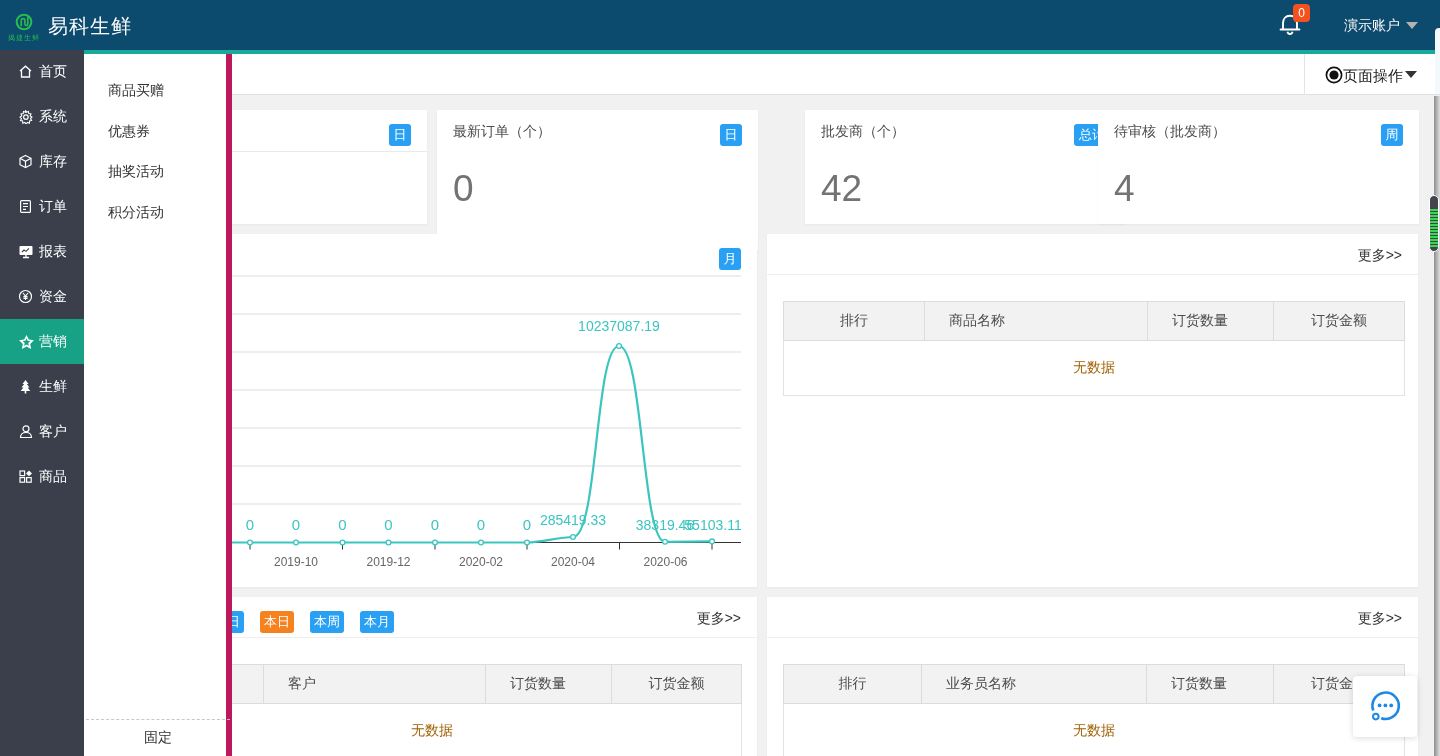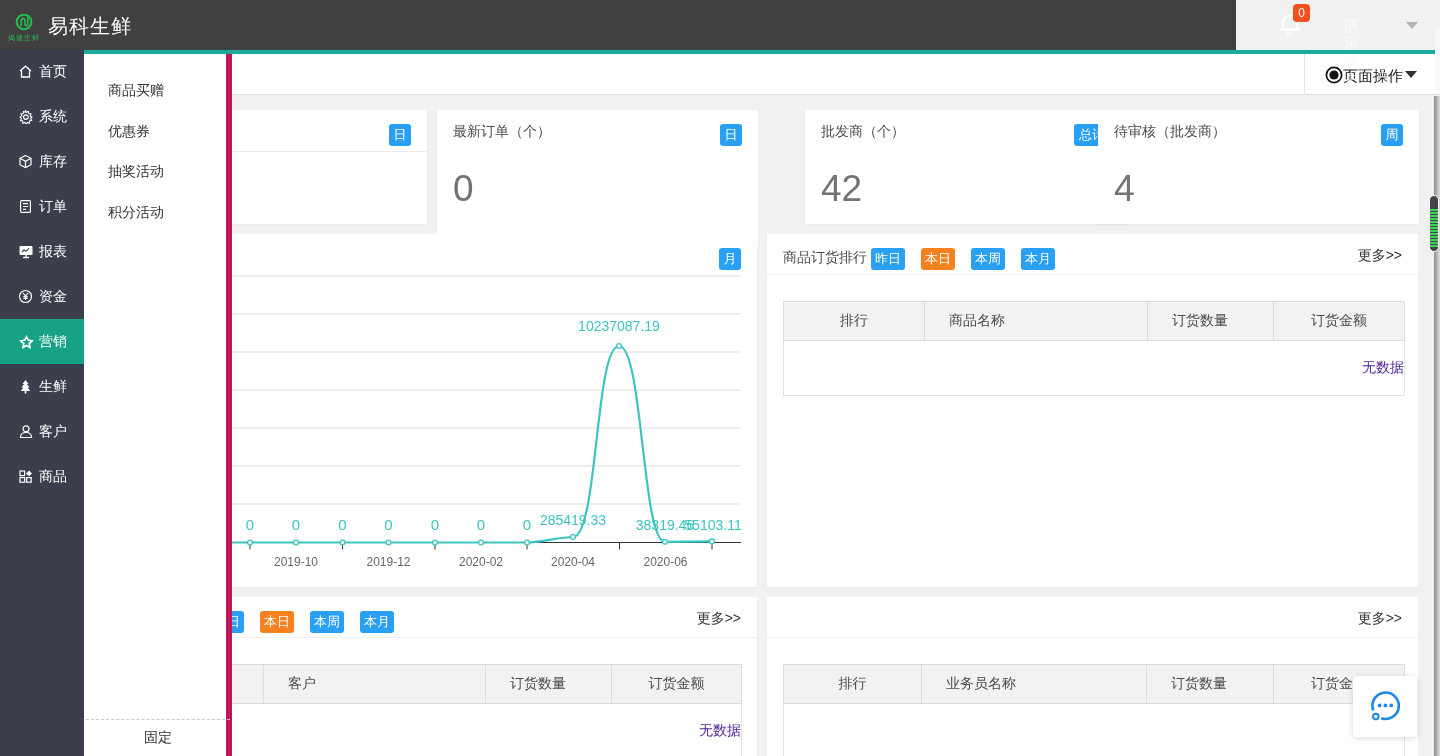--- a/index.html
+++ b/index.html
@@ -1,18 +1,18 @@
 <!DOCTYPE html>
 <html><head>
 <meta charset="utf-8">
 <style>
   * { margin:0; padding:0; box-sizing:border-box; }
   html,body { width:1440px; height:756px; overflow:hidden; font-family:"Liberation Sans",sans-serif; background:#f1f1f1; }
   
-  #topbar { position:absolute; left:0; top:0; width:1236px; height:50px; background:#404040; z-index:30; }
+  #topbar { position:absolute; left:0; top:0; width:1440px; height:50px; background:#0c4a6e; z-index:30; }
   #greenline { position:absolute; left:84px; top:50px; width:1356px; height:4px; background:#1ba99a; z-index:25; }
   #apptitle { position:absolute; left:48px; top:13px; font-size:20px; color:#fff; letter-spacing:1px; }
   #logosub { position:absolute; left:5px; top:33px; width:38px; text-align:center; font-size:7px; color:#27bb4e; letter-spacing:1px; }
   #bellbadge { position:absolute; left:1293px; top:4px; width:17px; height:18px; background:#f4511e; border-radius:4px; color:#fff; font-size:12px; text-align:center; line-height:18px; }
   #account { position:absolute; left:1344px; top:17px; font-size:14px; color:#fcfcfc; }
   #acc-caret { position:absolute; left:1406px; top:22px; width:0; height:0; border-left:6px solid transparent; border-right:6px solid transparent; border-top:7px solid #b3b3b3; }
   
   #sidebar { position:absolute; left:0; top:50px; width:84px; height:706px; background:#3a3f4b; z-index:40; }
   .sitem { position:absolute; left:0; width:84px; height:45px; color:#ffffff; font-size:14px; }
   .sitem svg { position:absolute; left:18px; top:15px; }
@@ -29,21 +29,21 @@
   .bignum { position:absolute; left:16px; top:58px; font-size:37px; color:#737373; }
   .badge { position:absolute; top:14px; height:22px; border-radius:3px; color:#fff; font-size:13px; text-align:center; line-height:22px; }
   .badge.blue { background:#29a0f4; }
   .b1 { width:22px; right:16px; }
   .titlerow { position:absolute; left:0; top:0; width:100%; height:41px; border-bottom:1px solid #efefef; }
   .rowtitle { position:absolute; left:16px; top:13px; font-size:14px; color:#4c4c4c; }
   .tagbadge { display:inline-block; width:34px; height:22px; border-radius:3px; color:#fff; font-size:13px; text-align:center; line-height:22px; vertical-align:middle; position:relative; top:1px; }
   .more { position:absolute; right:16px; top:13px; font-size:14px; color:#333; }
   table.rank { position:absolute; left:16px; top:67px; border-collapse:collapse; table-layout:fixed; }
   table.rank th { background:#f2f2f2; border:1px solid #dcdcdc; height:39px; font-weight:normal; font-size:14px; color:#4c4c4c; }
-  table.rank td { border:1px solid #e3e3e3; border-top:none; height:55px; font-size:14px; color:#4c1d95; text-align:right; }
+  table.rank td { border:1px solid #e3e3e3; border-top:none; height:55px; font-size:14px; color:#a16207; text-align:center; }
   table.rank th.l { text-align:left; padding-left:24px; }
   
   #submenu { position:absolute; left:84px; top:54px; width:148px; height:702px; background:#fff; border-right:6px solid #be185d; z-index:20; }
   .smitem { position:absolute; left:24px; font-size:14px; color:#333; }
   #fixed { position:absolute; left:2px; top:665px; width:144px; border-top:1px dashed #c8c8c8; text-align:center; padding-top:9px; font-size:14px; color:#333; }
   
   #rail { position:absolute; left:1434px; top:96px; width:6px; height:660px; background:linear-gradient(to right,#8d8d8d,#dfdfdf); z-index:50; }
   #railtop { position:absolute; left:1435px; top:28px; width:5px; height:66px; background:#f4f9fc; border-radius:4px 0 0 0; z-index:50; }
   #thumb { position:absolute; left:1429px; top:195px; width:10px; height:57px; border-radius:5px; background:#42464c; border:1px solid #fff; overflow:hidden; z-index:51; }
   #thumb .stripes { position:absolute; left:0px; top:13px; width:8px; height:38px; background:repeating-linear-gradient(to bottom, #3bd554 0px, #3bd554 1.5px, #42464c 1.5px, #42464c 3px); }
@@ -132,21 +132,20 @@
       <text x="467" y="291">285419.33</text>
       <text x="513" y="97">10237087.19</text>
       <text x="559" y="296">38319.46</text>
       <text x="607" y="296">55103.11</text>
     </g>
   </svg>
 </div>
 
 <div class="card" style="left:767px;top:234px;width:651px;height:353px">
   <div class="titlerow"></div>
-  <div class="rowtitle">商品订货排行<span class="tagbadge" style="background:#29a0f4;margin-left:4px">昨日</span><span class="tagbadge" style="background:#f5821f;margin-left:16px">本日</span><span class="tagbadge" style="background:#29a0f4;margin-left:16px">本周</span><span class="tagbadge" style="background:#29a0f4;margin-left:16px">本月</span></div>
   <div class="more">更多&gt;&gt;</div>
   <table class="rank" style="width:621px">
     <tbody>
         <tr>
           <th style="width:141px">排行</th>
           <th class="l" style="width:223px">商品名称</th>
           <th class="l" style="width:126px">订货数量</th>
           <th style="width:131px">订货金额</th>
         </tr>
     <tr>

